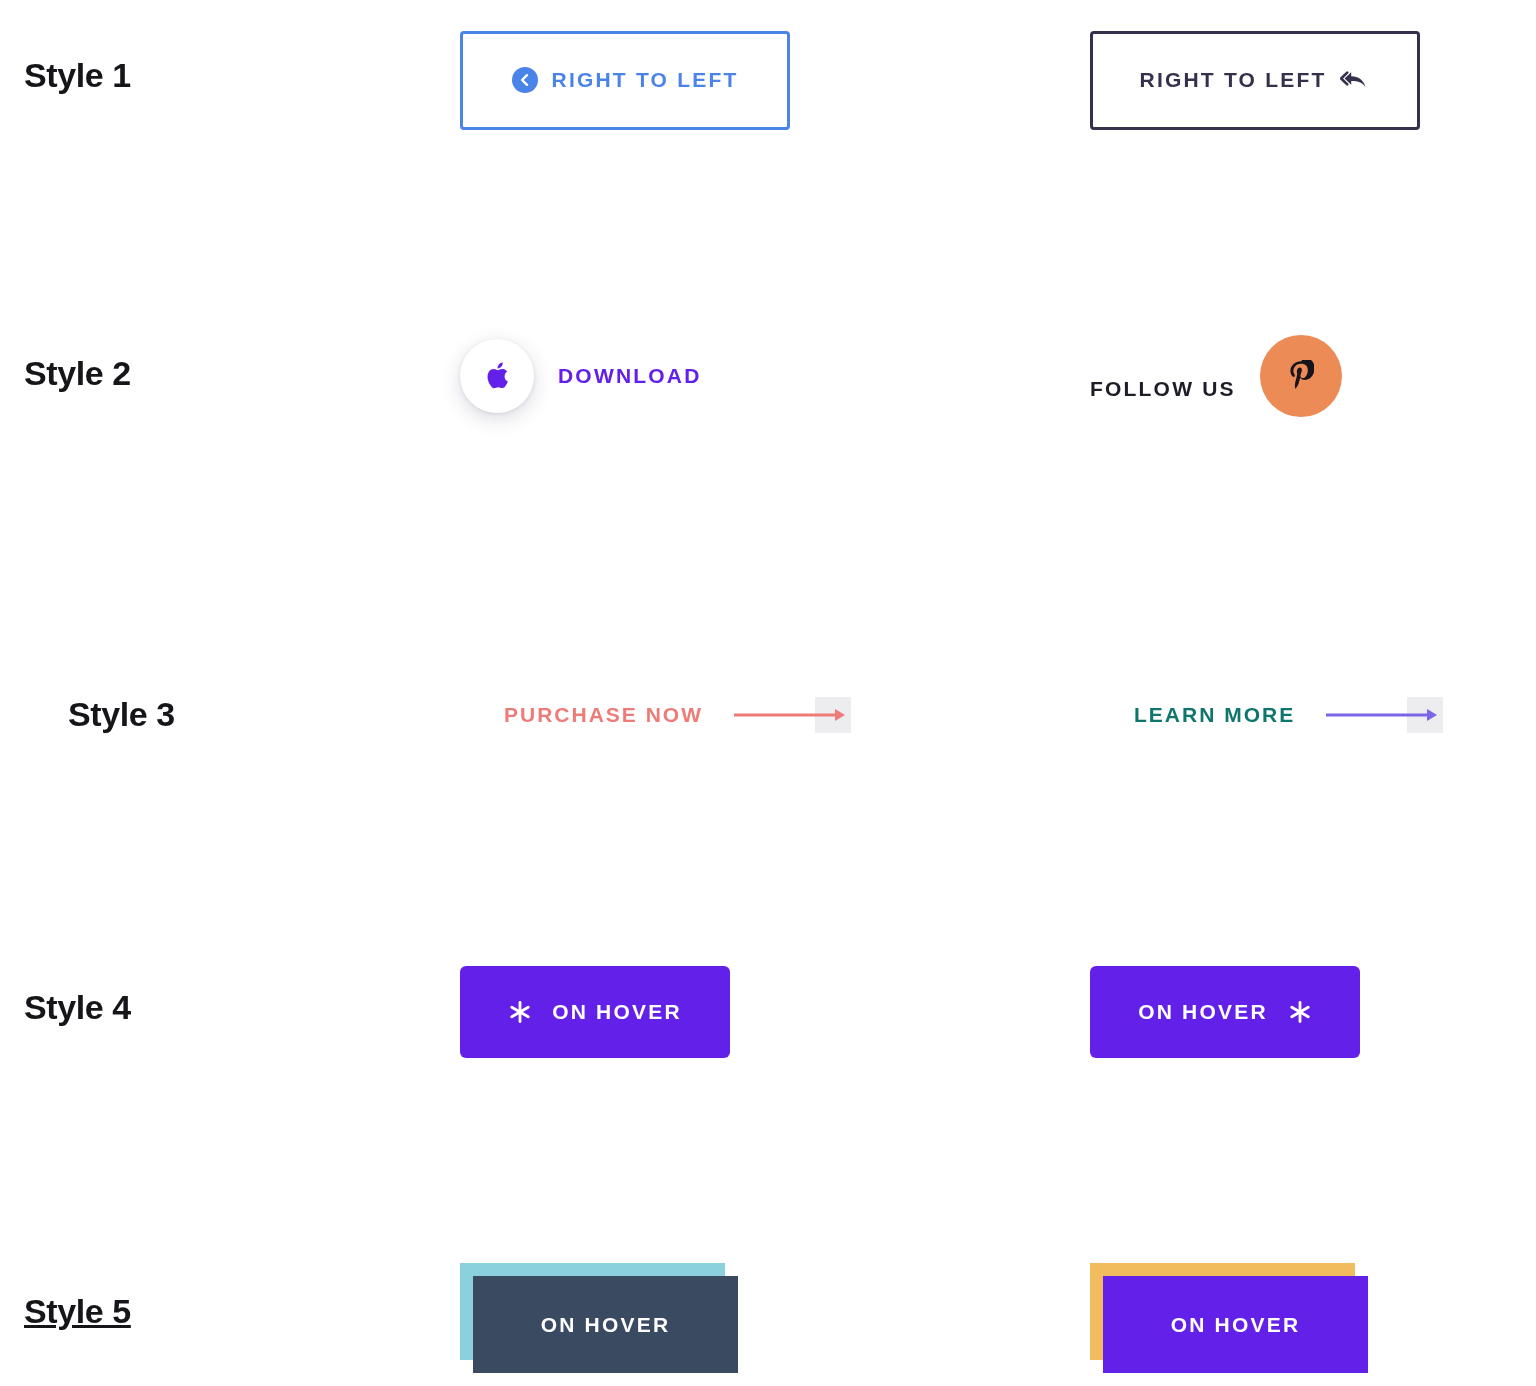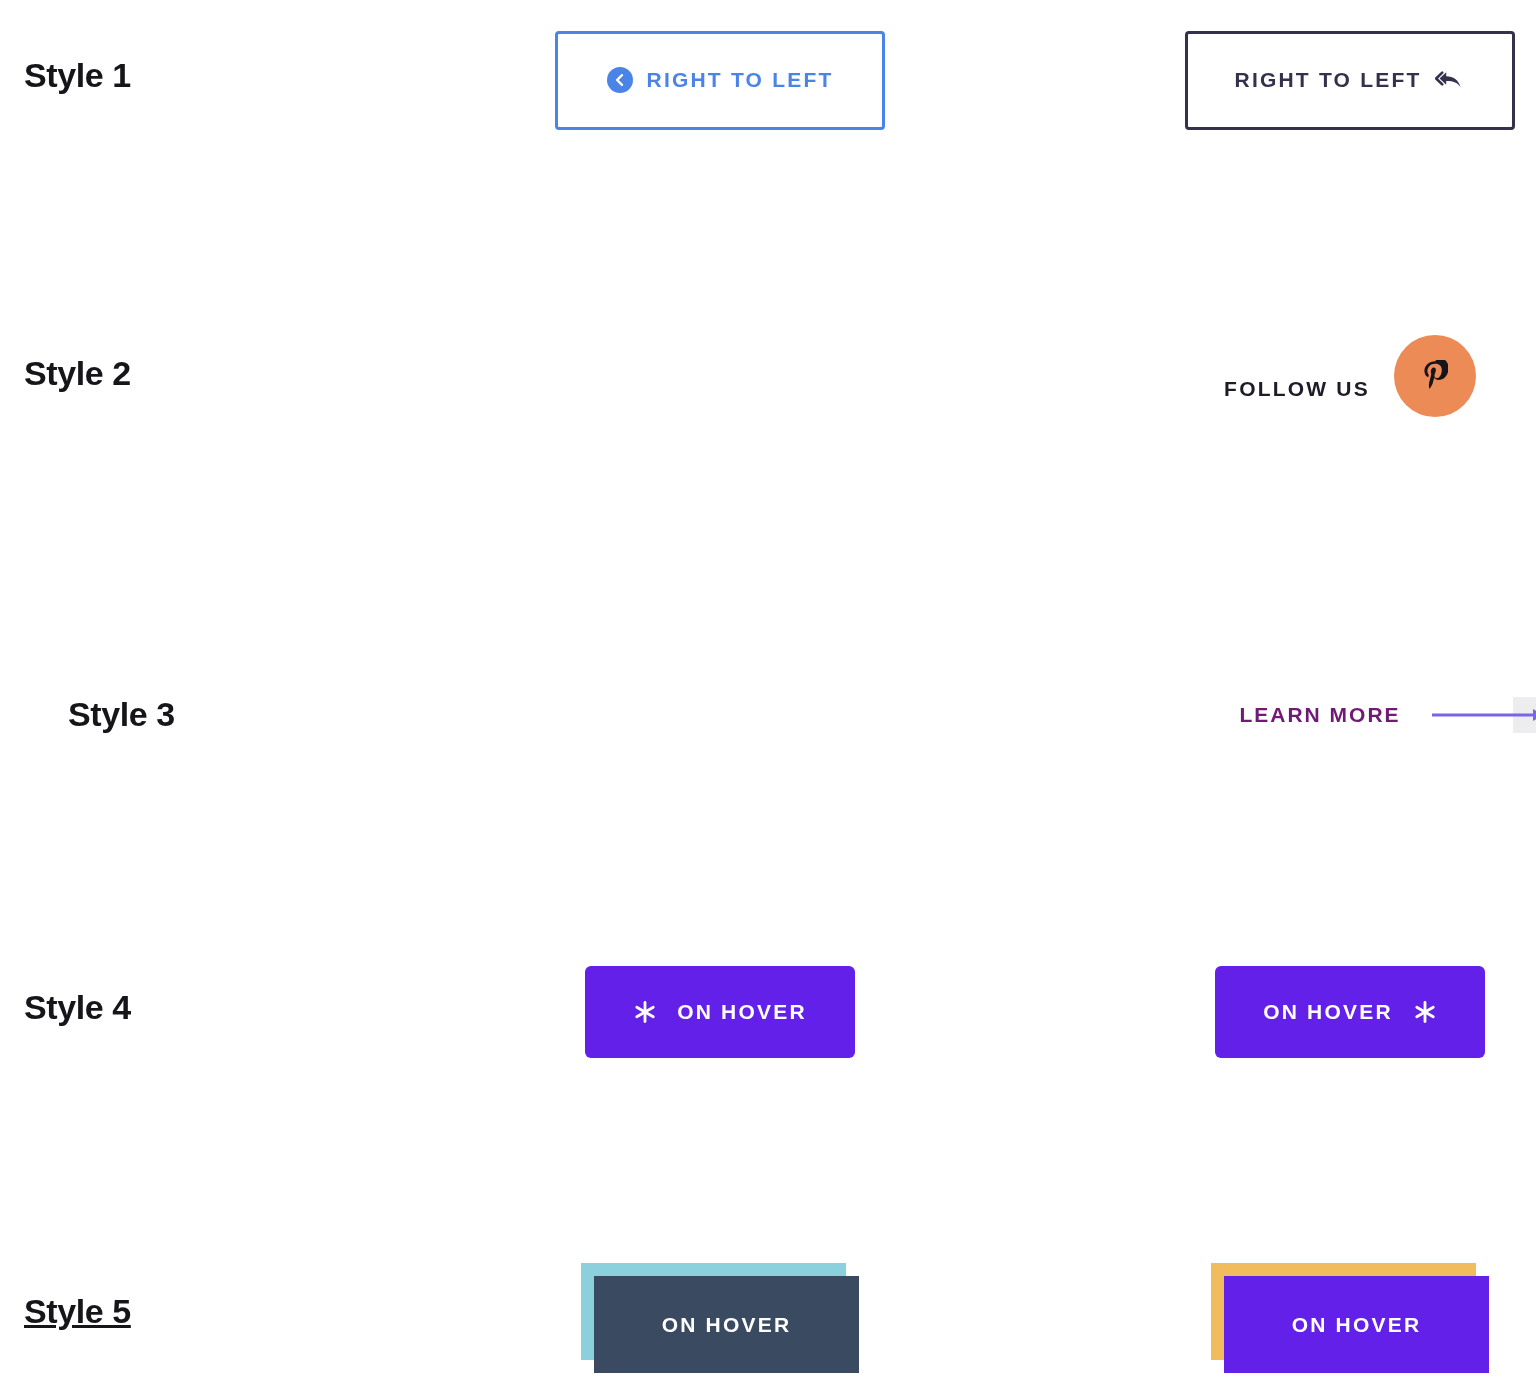--- a/index.html
+++ b/index.html
@@ -49,21 +49,20 @@
   .row-2 .style-label { top: 60px; }
   .row-3 .style-label { top: 62px; }
   .row-4 .style-label { top: 58px; }
   .row-5 .style-label { top: 56px; text-decoration: underline; }
 
   
   .cell {
     position: absolute;
     display: flex;
     align-items: center;
-    justify-content: center;
     height: 160px;
   }
   .cell-left  { left: 460px;  width: 520px; }
   .cell-right { left: 1090px; width: 520px; }
 
   
   .btn-outline {
     display: flex;
     align-items: center;
     justify-content: center;
@@ -146,21 +145,21 @@
     gap: 30px;
     background: transparent;
     border: none;
     cursor: pointer;
     user-select: none;
     font-size: 21px;
     font-weight: bold;
     letter-spacing: 2.0px;
   }
   .btn-arrow .label-salmon { color: #ee7b77; }
-  .btn-arrow .label-violet { color: #701a75; }
+  .btn-arrow .label-violet { color: #0f766e; }
 
   .arrow-wrap {
     position: relative;
     width: 118px;
     height: 36px;
     display: flex;
     align-items: center;
     flex: 0 0 auto;
   }
   .arrow-square {
@@ -262,36 +261,59 @@
           <path d="M11.2 4.3 L11.2 8.2 C18.2 8.5 23.6 11.5 25.6 19.4 C22.9 14.6 18.6 12.9 11.2 12.9 L11.2 16.8 L4.6 10.5 Z" fill="#35314d"></path>
           <path d="M7.2 4.6 L1.2 10.5 L7.2 16.4" fill="none" stroke="#35314d" stroke-width="2.6" stroke-linecap="round" stroke-linejoin="round"></path>
         </svg>
       </button>
     </div>
   </div>
 
   <div class="row row-2">
     <div class="style-label">Style 2</div>
 
+    <div class="cell cell-left">
+      <button class="btn-bare">
+        <span class="circle-white">
+          <svg width="26" height="30" viewBox="0 0 26 30" aria-hidden="true">
+            <path d="M20.6 15.6c0-3.3 2.6-4.9 2.7-5-1.5-2.2-3.8-2.5-4.6-2.5-2-.2-3.8 1.1-4.8 1.1-1 0-2.5-1.1-4.1-1.1-2.1 0-4.1 1.2-5.2 3.1-2.2 3.9-.6 9.6 1.6 12.8 1.1 1.5 2.3 3.3 3.9 3.2 1.6-.1 2.2-1 4.1-1s2.4 1 4.1 1c1.7 0 2.7-1.5 3.8-3.1 1.2-1.8 1.7-3.5 1.7-3.6-.1 0-3.2-1.2-3.2-4.9z" fill="#6320e8"></path>
+            <path d="M17.4 5.6c.9-1.1 1.5-2.6 1.3-4.1-1.3.1-2.9.9-3.8 2-.8.9-1.5 2.5-1.3 3.9 1.4.1 2.9-.7 3.8-1.8z" fill="#6320e8"></path>
+          </svg>
+        </span>
+        <span class="label-purple">DOWNLOAD</span>
+      </button>
+    </div>
 
     <div class="cell cell-right">
       <button class="btn-bare">
         <span class="label-dark">FOLLOW US</span>
         <span class="circle-orange">
           <svg width="26" height="32" viewBox="0 0 26 32" aria-hidden="true">
             <path d="M13.4 1.2C6.6 1.2 2.4 5.8 2.4 10.9c0 2.4 1.3 5.3 3.4 6.2.3.1.5.1.6-.3.1-.3.3-1.2.4-1.6.1-.3 0-.4-.2-.7-.8-.9-1.2-2-1.2-3.2 0-3.9 2.9-7.5 7.8-7.5 4.3 0 6.6 2.6 6.6 6 0 4.5-2 8.3-4.9 8.3-1.6 0-2.8-1.3-2.4-3 .5-1.9 1.4-4 1.4-5.4 0-1.2-.7-2.3-2.1-2.3-1.6 0-3 1.7-3 4 0 1.5.5 2.5.5 2.5s-1.8 7.5-2.1 8.8c-.6 2.5-.1 5.5 0 5.8.1.2.3.2.4.1.2-.2 2.5-3.1 3.3-5.9.2-.8 1.3-4.9 1.3-4.9.6 1.2 2.5 2.2 4.5 2.2 5.9 0 9.9-5.4 9.9-12.5 0-5.4-4.6-10.3-11.2-10.3z" fill="#18141c"></path>
           </svg>
         </span>
       </button>
     </div>
   </div>
 
   <div class="row row-3">
     <div class="style-label">Style 3</div>
 
+    <div class="cell cell-left">
+      <button class="btn-arrow">
+        <span class="label-salmon">PURCHASE NOW</span>
+        <span class="arrow-wrap">
+          <span class="arrow-square"></span>
+          <svg class="arrow-line" viewBox="0 0 118 18" aria-hidden="true">
+            <line x1="1" y1="9" x2="105" y2="9" stroke="#ee7b77" stroke-width="3"></line>
+            <path d="M102 3 L112 9 L102 15 Z" fill="#ee7b77"></path>
+          </svg>
+        </span>
+      </button>
+    </div>
 
     <div class="cell cell-right">
       <button class="btn-arrow">
         <span class="label-violet">LEARN MORE</span>
         <span class="arrow-wrap">
           <span class="arrow-square"></span>
           <svg class="arrow-line" viewBox="0 0 118 18" aria-hidden="true">
             <line x1="1" y1="9" x2="105" y2="9" stroke="#7a64e8" stroke-width="3"></line>
             <path d="M102 3 L112 9 L102 15 Z" fill="#7a64e8"></path>
           </svg>

